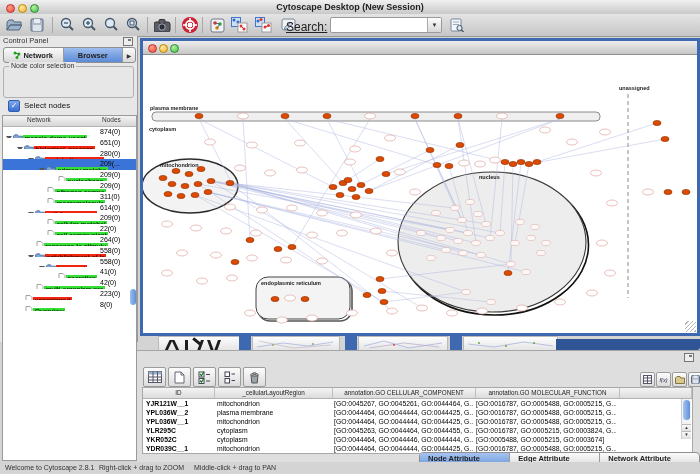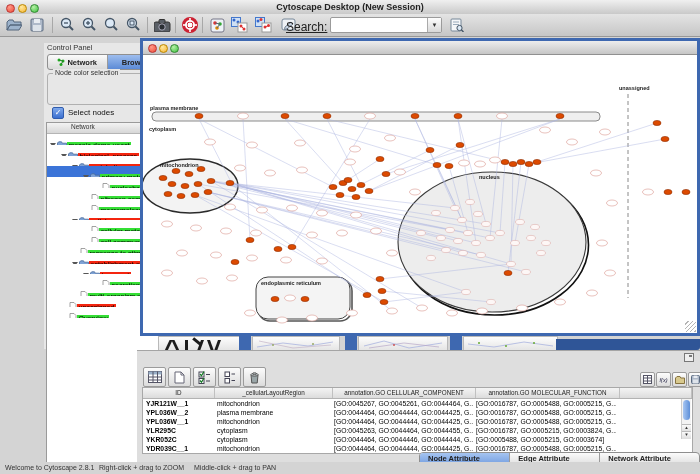--- a/index.html
+++ b/index.html
@@ -21,21 +21,21 @@
            border-bottom:1px solid #979797;}
   .tbtn{position:absolute;top:2px;width:20px;height:18px;display:flex;align-items:center;justify-content:center;}
   .tsep{position:absolute;top:3px;width:1px;height:16px;background:#a8a8a8;}
   #search-label{position:absolute;left:286px;top:6px;font-size:12px;color:#222;text-decoration:underline;}
   #search-combo{position:absolute;left:330px;top:3px;width:110px;height:14px;background:#fff;
                 border:1px solid #9b9b9b;border-radius:2px;}
   #search-combo .arrowbox{position:absolute;right:0;top:0;width:13px;height:100%;background:linear-gradient(#fdfdfd,#d8d8d8);
                 border-left:1px solid #aaa;font-size:6px;color:#333;text-align:center;line-height:14px;}
 
   
-  #control-panel{left:0;top:43px;width:137px;height:306px;background:#e7e7e7;border-right:1px solid #9a9a9a;margin-left:44px;}
+  #control-panel{left:0;top:36px;width:137px;height:306px;background:#e7e7e7;border-right:1px solid #9a9a9a;}
   #cp-header{position:absolute;left:0;top:0;width:100%;height:10px;font-size:7.5px;color:#333;padding-left:3px;}
   .float-icon{position:absolute;width:8px;height:7px;border:1px solid #777;background:#eee;}
   .float-icon:before{content:"";position:absolute;right:1px;top:1px;width:3px;height:2px;background:#777;}
   #cp-tabs{position:absolute;left:3px;top:11px;width:131px;height:14px;display:flex;
            border:1px solid #8f8f8f;border-radius:3px;overflow:hidden;background:linear-gradient(#fbfbfb,#d9d9d9);}
   .cp-tab{flex:1;display:flex;align-items:center;justify-content:center;font-size:7.5px;font-weight:bold;
           color:#222;border-right:1px solid #9a9a9a;gap:2px;}
   .cp-tab.sel{background:linear-gradient(#9dbdee,#5c8bd6);}
   #cp-tab-more{width:12px;display:flex;align-items:center;justify-content:center;font-size:6px;color:#333;}
   #groupbox{position:absolute;left:3px;top:30px;width:129px;height:30px;border:1px solid #b0b0b0;border-radius:3px;}

